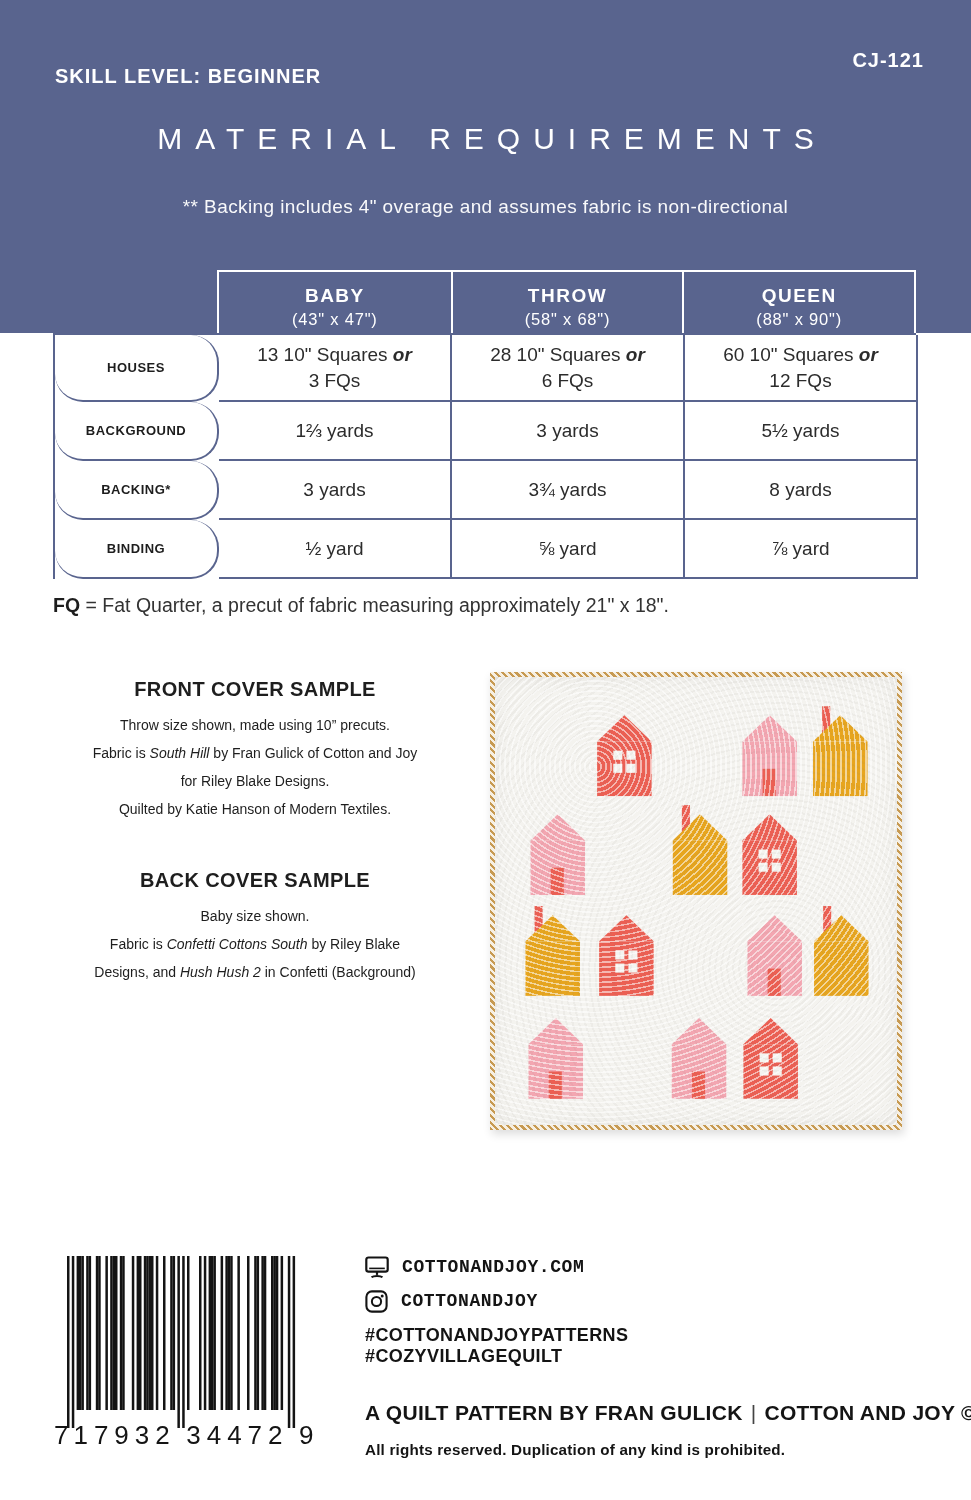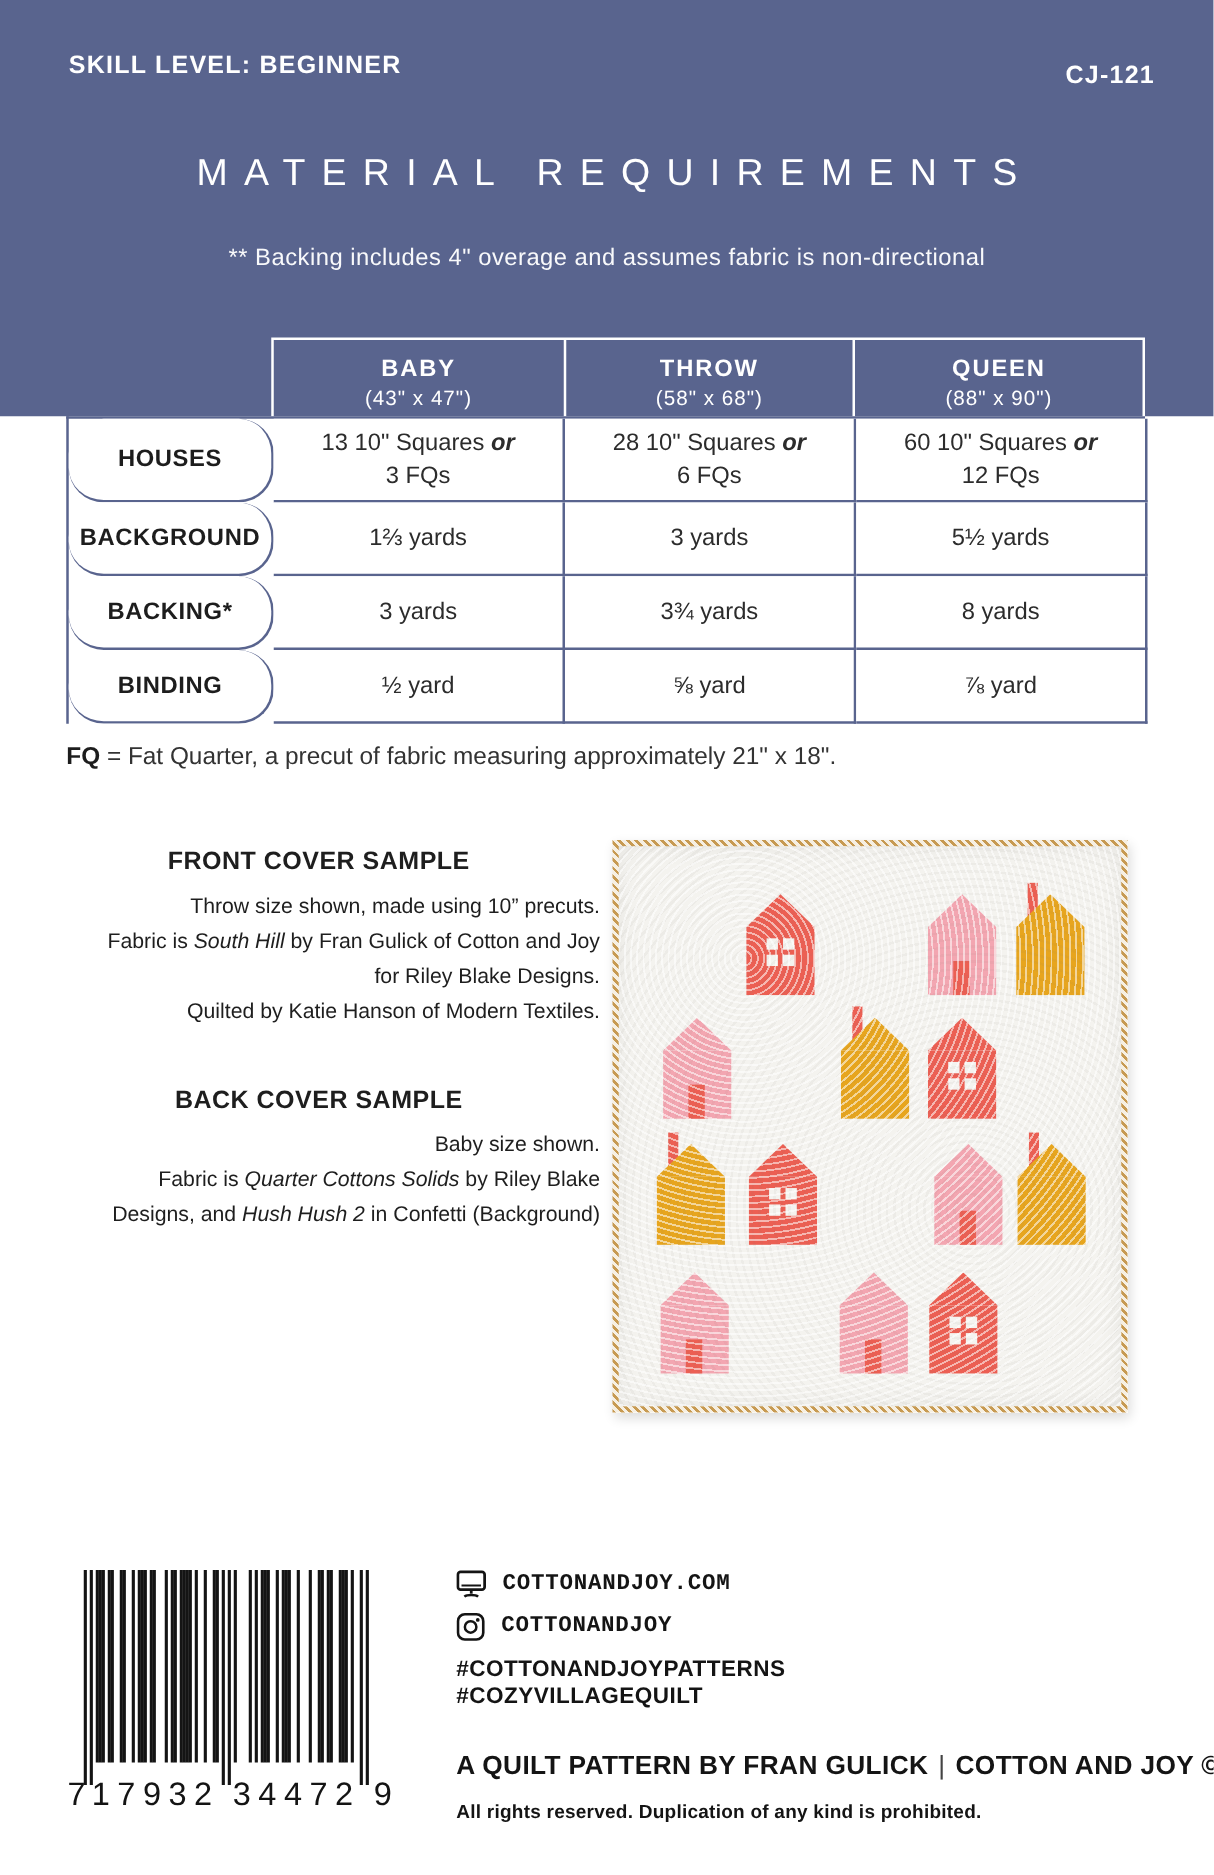--- a/index.html
+++ b/index.html
@@ -1,21 +1,21 @@
 <!DOCTYPE html>
 <html><head>
 <meta charset="utf-8">
 <style>
   html,body{margin:0;padding:0;background:#ffffff;}
   .page{position:relative;width:971px;height:1500px;background:#fff;overflow:hidden;
         font-family:"Liberation Sans", sans-serif;color:#232323;}
 
   
   .band{position:absolute;top:0;left:0;width:971px;height:333px;background:#59648e;}
-  .skill{position:absolute;top:41px;left:55px;color:#fff;font-weight:700;font-size:20px;letter-spacing:1px;}
+  .skill{position:absolute;top:65px;left:55px;color:#fff;font-weight:700;font-size:20px;letter-spacing:1px;}
   .code{position:absolute;top:49px;right:47px;color:#fff;font-weight:700;font-size:20px;letter-spacing:1px;}
   .title{position:absolute;top:122px;left:0;width:971px;text-align:center;color:#fff;
          font-size:30px;font-weight:500;letter-spacing:13px;padding-left:13px;box-sizing:border-box;}
   .note{position:absolute;top:196px;left:0;width:971px;text-align:center;color:rgba(255,255,255,.96);
         font-size:19px;font-weight:300;letter-spacing:.4px;}
 
   
   .thead{position:absolute;top:270px;left:217px;width:699px;height:73px;box-sizing:border-box;
          display:grid;grid-template-columns:1fr 1fr 1fr;border:2px solid #fff;}
   .thead .hcell{display:flex;flex-direction:column;align-items:center;justify-content:center;
@@ -23,34 +23,34 @@
   .thead .hcell + .hcell{border-left:2px solid #fff;}
   .hname{font-size:19px;font-weight:700;letter-spacing:1.5px;}
   .hsize{font-size:16.5px;font-weight:400;letter-spacing:.8px;margin-top:3px;}
 
   .tbl{position:absolute;top:333px;left:53px;width:863px;box-sizing:border-box;
        display:grid;grid-template-columns:164px 233px 233px 233px;
        grid-template-rows:67px 59px 59px 59px;
        border-left:2px solid #59648e;border-top:2px solid #59648e;}
   .cell{box-sizing:border-box;border-right:2px solid #59648e;border-bottom:2px solid #59648e;
         display:flex;flex-direction:column;align-items:center;justify-content:center;background:#fff;}
-  .label-cell{font-weight:700;font-size:19px;letter-spacing:.5px;color:#1d1d1d;border-radius:28px;}
+  .label-cell{font-weight:700;font-size:13px;letter-spacing:.5px;color:#1d1d1d;border-radius:28px;}
   .val-cell{font-size:19px;font-weight:400;color:#2c2c2c;}
   .v1,.v2{line-height:26px;white-space:nowrap;}
   em.or{font-style:italic;font-weight:700;}
 
   
   .fq{position:absolute;top:594px;left:53px;font-size:19.5px;color:#333;white-space:nowrap;}
   .fq b{color:#1d1d1d;}
 
   
   .samples{position:absolute;top:676px;left:30px;width:450px;text-align:center;color:#1e1e1e;}
   .sample-heading{font-size:20px;font-weight:700;letter-spacing:.4px;line-height:26px;}
   .sample-lines{margin-top:9px;}
-  .t-line{font-size:17px;line-height:28px;white-space:nowrap;text-align:right;}
+  .t-line{font-size:14px;line-height:28px;white-space:nowrap;}
   .t-line em{font-style:italic;}
   .heading-back{margin-top:44px;}
 
   
   .quilt{position:absolute;top:672px;left:490px;width:412px;height:458px;box-sizing:border-box;
          padding:5px;background:repeating-linear-gradient(45deg,#c79a52 0 2.2px,#f6efe2 2.2px 4.8px);
          box-shadow:2px 4px 9px rgba(0,0,0,.14);}
   .quilt-inner{position:relative;width:100%;height:100%;background:#f4f3ef;
          box-shadow:inset 0 0 20px rgba(0,0,0,.06);}
   .quilt-inner svg{position:absolute;inset:0;}
@@ -151,21 +151,21 @@
     <div class="sample-heading">FRONT COVER SAMPLE</div>
     <div class="sample-lines">
         <div class="t-line"><span>Throw size shown, made using 10” precuts.</span></div>
         <div class="t-line"><span>Fabric is </span><em>South Hill</em><span> by Fran Gulick of Cotton and Joy</span></div>
         <div class="t-line"><span>for Riley Blake Designs.</span></div>
         <div class="t-line"><span>Quilted by Katie Hanson of Modern Textiles.</span></div>
       </div>
     <div class="sample-heading heading-back">BACK COVER SAMPLE</div>
     <div class="sample-lines">
         <div class="t-line"><span>Baby size shown.</span></div>
-        <div class="t-line"><span>Fabric is </span><em>Quarter Cottons Solids</em><span> by Riley Blake</span></div>
+        <div class="t-line"><span>Fabric is </span><em>Confetti Cottons South</em><span> by Riley Blake</span></div>
         <div class="t-line"><span>Designs, and </span><em>Hush Hush 2</em><span> in Confetti (Background)</span></div>
       </div>
   </div>
 
   <div class="quilt">
     <div class="quilt-inner">
       <svg id="quilt-svg" viewBox="0 0 398 444" width="402" height="448">
           <polygon points="101,64 128,38 155,64" fill="#ec5f53"></polygon>
           <rect x="101" y="64" width="54" height="54" fill="#ec5f53"></rect>
           <rect x="117" y="73" width="9" height="9" fill="#f4f3ef"></rect>

